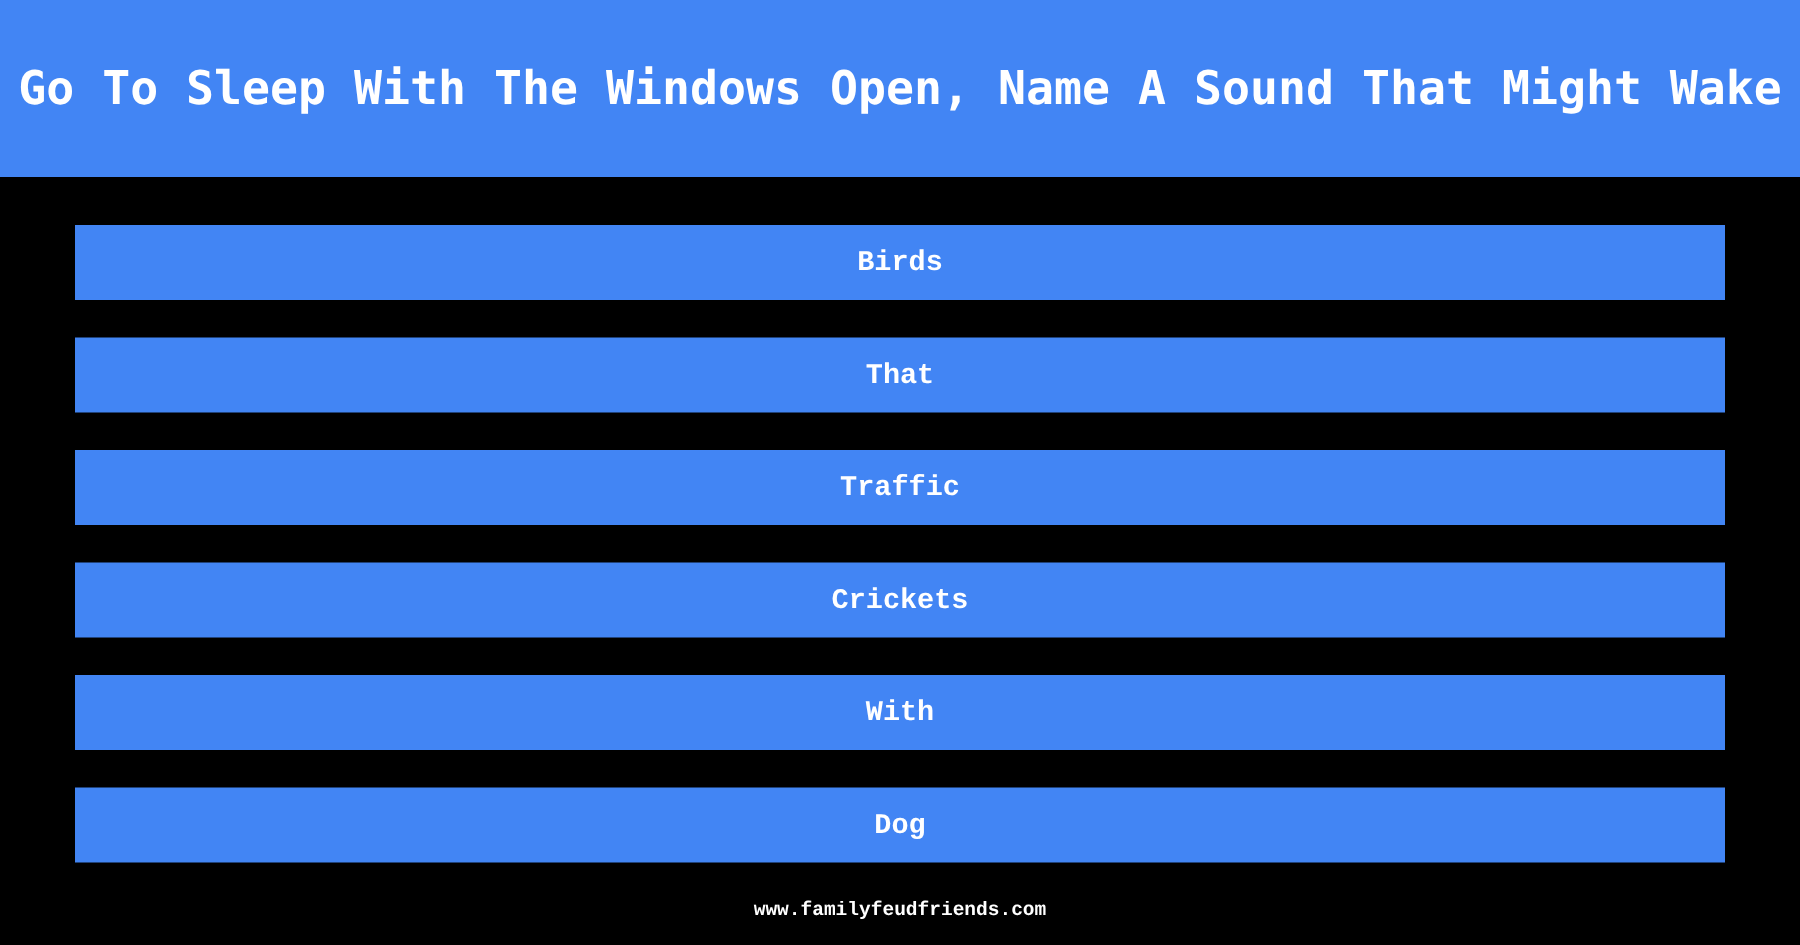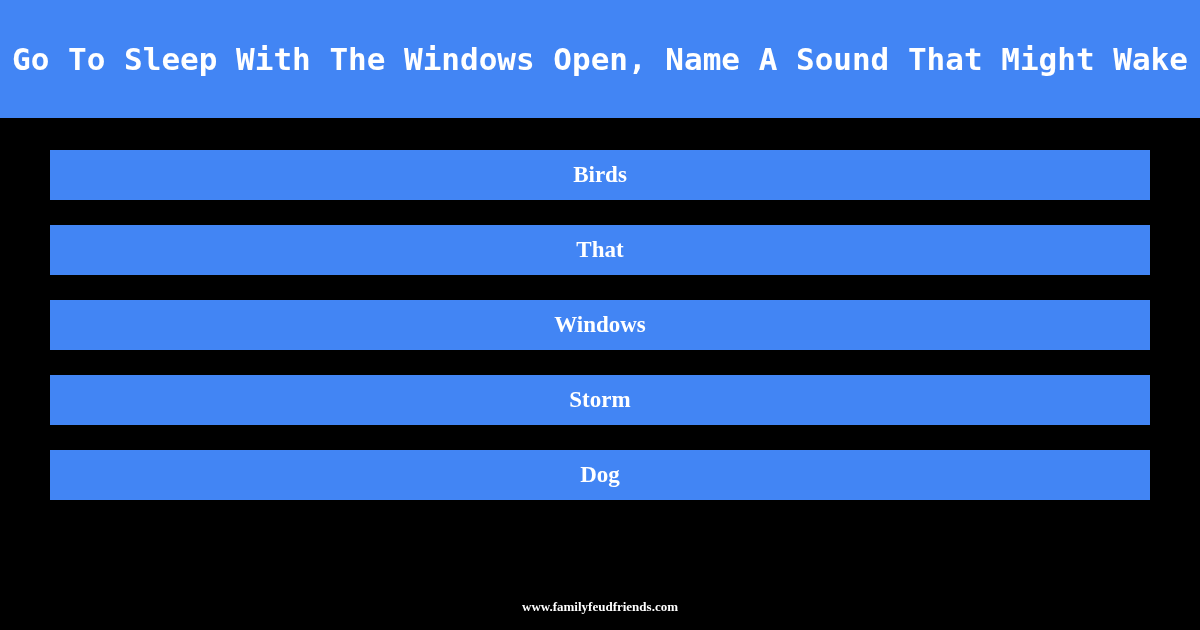--- a/index.html
+++ b/index.html
@@ -67,43 +67,43 @@
     justify-content: center;
     box-sizing: border-box;
   }
 
   .answer-bar:last-child {
     margin-bottom: 16px;
   }
 
   .answer-label {
     color: #ffffff;
-    font-family: Liberation Serif, serif;
+    font-family: Liberation Mono, monospace;
     font-weight: bold;
-    font-size: 23px;
+    font-size: 19px;
     line-height: 50px;
     white-space: nowrap;
     text-align: center;
   }
 
   
   .footer {
     position: absolute;
     left: 0;
     top: 592px;
     width: 1200px;
     height: 30px;
     display: flex;
     align-items: center;
     justify-content: center;
   }
 
   .footer-text {
     color: #ffffff;
-    font-family: Liberation Serif, serif;
+    font-family: Liberation Mono, monospace;
     font-weight: bold;
     font-size: 13px;
     line-height: 30px;
     letter-spacing: 0px;
     white-space: nowrap;
     text-align: center;
   }
 </style>
 </head>
 <body>
@@ -115,24 +115,27 @@
   </div>
 
   <div class="answers">
     <div class="answer-bar">
       <span class="answer-label">Birds</span>
     </div>
     <div class="answer-bar">
       <span class="answer-label">That</span>
     </div>
     <div class="answer-bar">
-      <span class="answer-label">Windows</span>
+      <span class="answer-label">Traffic</span>
     </div>
     <div class="answer-bar">
-      <span class="answer-label">Storm</span>
+      <span class="answer-label">Crickets</span>
+    </div>
+    <div class="answer-bar">
+      <span class="answer-label">With</span>
     </div>
     <div class="answer-bar">
       <span class="answer-label">Dog</span>
     </div>
   </div>
 
   <div class="footer">
     <span class="footer-text">www.familyfeudfriends.com</span>
   </div>
 

